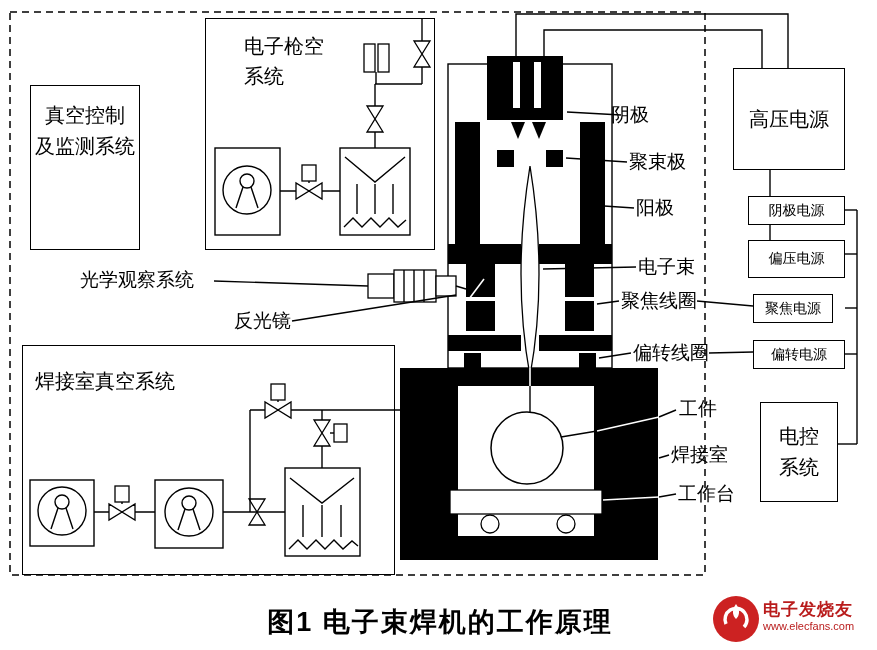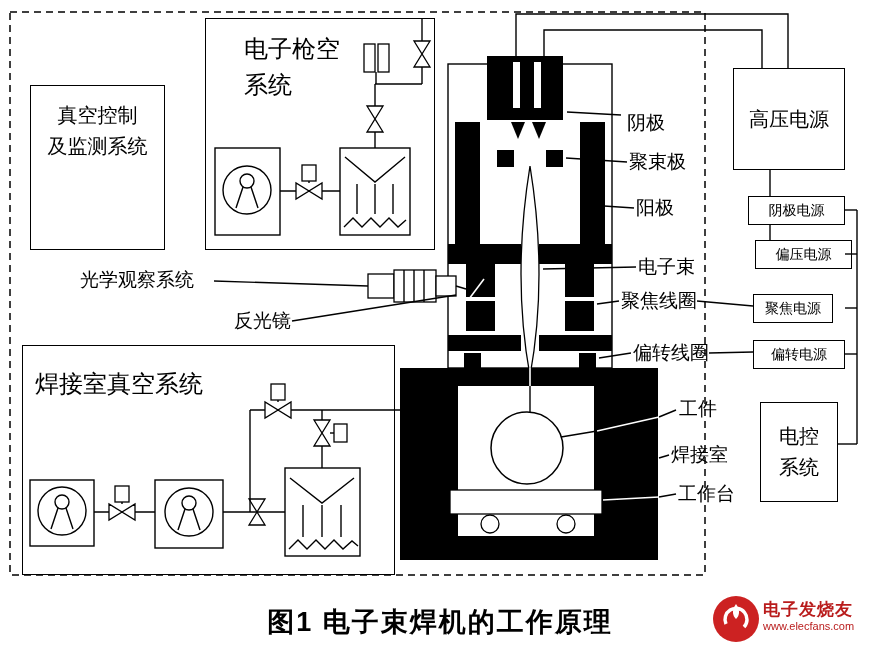--- a/index.html
+++ b/index.html
@@ -11,21 +11,21 @@
   .ln  { fill:none; stroke:#000; stroke-width:1.4; }
   .wln { fill:none; stroke:#fff; stroke-width:1.6; }
   .blk { fill:#000; stroke:none; }
   .wht { fill:#fff; stroke:none; }
   .act { fill:#fff; stroke:#000; stroke-width:1.3; }
 
   .box { position:absolute; border:1.7px solid #000; box-sizing:border-box; background:transparent; }
   .box .ctr { width:100%; height:100%; display:flex; flex-direction:column; align-items:center; justify-content:center; text-align:right;font-family:Liberation Serif, serif; }
   .box .topc { width:100%; display:flex; flex-direction:column; align-items:center; text-align:center; }
   .lbl { position:absolute; white-space:nowrap; font-size:19px; line-height:1.15; }
-  .innerlbl { position:absolute; font-size:24px; line-height:1.5; white-space:nowrap; }
+  .innerlbl { position:absolute; font-size:20px; line-height:1.5; white-space:nowrap; }
   .f20 { font-size:20px; line-height:1.55; }
   .f15 { font-size:14px; }
   .caption { position:absolute; left:95px; top:604px; width:690px; text-align:center;
              font-weight:bold; font-size:27px; letter-spacing:2px; }
   .wm-text { position:absolute; left:763px; top:600px; color:#b91c1c; line-height:1.15; }
   .wm-name { font-weight:bold; font-size:17px; letter-spacing:1px; }
   .wm-url  { font-size:11px; }
 </style>
 </head>
 <body>
@@ -187,21 +187,21 @@
       <line class="ln" x1="292" y1="321" x2="456" y2="295"></line>
     </g>
 
     <g>
       <circle cx="736" cy="619" r="23" fill="#cc2222"></circle>
       <path d="M726,624 A11,11 0 1 1 744,627" fill="none" stroke="#fff" stroke-width="3.5"></path>
       <path d="M736,604 C731,611 733,616 736,619 C739,616 741,611 736,604 Z" fill="#fff"></path>
     </g>
   </svg>
 
-  <div class="box" style="left:30px; top:85px; width:135px; height:165px;">
+  <div class="box" style="left:30px; top:85px; width:110px; height:165px;">
     <div class="topc f20" style="padding-top:14px;">
       <span>真空控制</span>
       <span>及监测系统</span>
     </div>
   </div>
 
   <div class="box" style="left:205px; top:18px; width:230px; height:232px;">
     <div class="innerlbl" style="left:38px; top:12px;">
       <div>电子枪空</div>
       <div>系统</div>
@@ -213,40 +213,40 @@
   </div>
 
   <div class="box" style="left:733px; top:68px; width:112px; height:102px;">
     <div class="ctr f20">高压电源</div>
   </div>
 
   <div class="box" style="left:748px; top:196px; width:97px; height:29px;">
     <div class="ctr f15">阴极电源</div>
   </div>
 
-  <div class="box" style="left:748px; top:240px; width:97px; height:29px;margin-left:7px;">
+  <div class="box" style="left:748px; top:240px; width:97px; height:38px;">
     <div class="ctr f15">偏压电源</div>
   </div>
 
   <div class="box" style="left:753px; top:294px; width:80px; height:29px;">
     <div class="ctr f15">聚焦电源</div>
   </div>
 
   <div class="box" style="left:753px; top:340px; width:92px; height:29px;">
     <div class="ctr f15">偏转电源</div>
   </div>
 
   <div class="box" style="left:760px; top:402px; width:78px; height:100px;">
     <div class="ctr f20">
       <span>电控</span>
       <span>系统</span>
     </div>
   </div>
 
-  <div class="lbl" style="left:627px; top:104px;margin-top:8px;">阴极</div>
+  <div class="lbl" style="left:611px; top:104px;">阴极</div>
   <div class="lbl" style="left:629px; top:151px;">聚束极</div>
   <div class="lbl" style="left:636px; top:197px;">阳极</div>
   <div class="lbl" style="left:638px; top:256px;">电子束</div>
   <div class="lbl" style="left:621px; top:290px;">聚焦线圈</div>
   <div class="lbl" style="left:633px; top:342px;">偏转线圈</div>
   <div class="lbl" style="left:679px; top:398px;">工件</div>
   <div class="lbl" style="left:671px; top:444px;">焊接室</div>
   <div class="lbl" style="left:678px; top:483px;">工作台</div>
   <div class="lbl" style="left:80px; top:269px;">光学观察系统</div>
   <div class="lbl" style="left:234px; top:310px;">反光镜</div>

